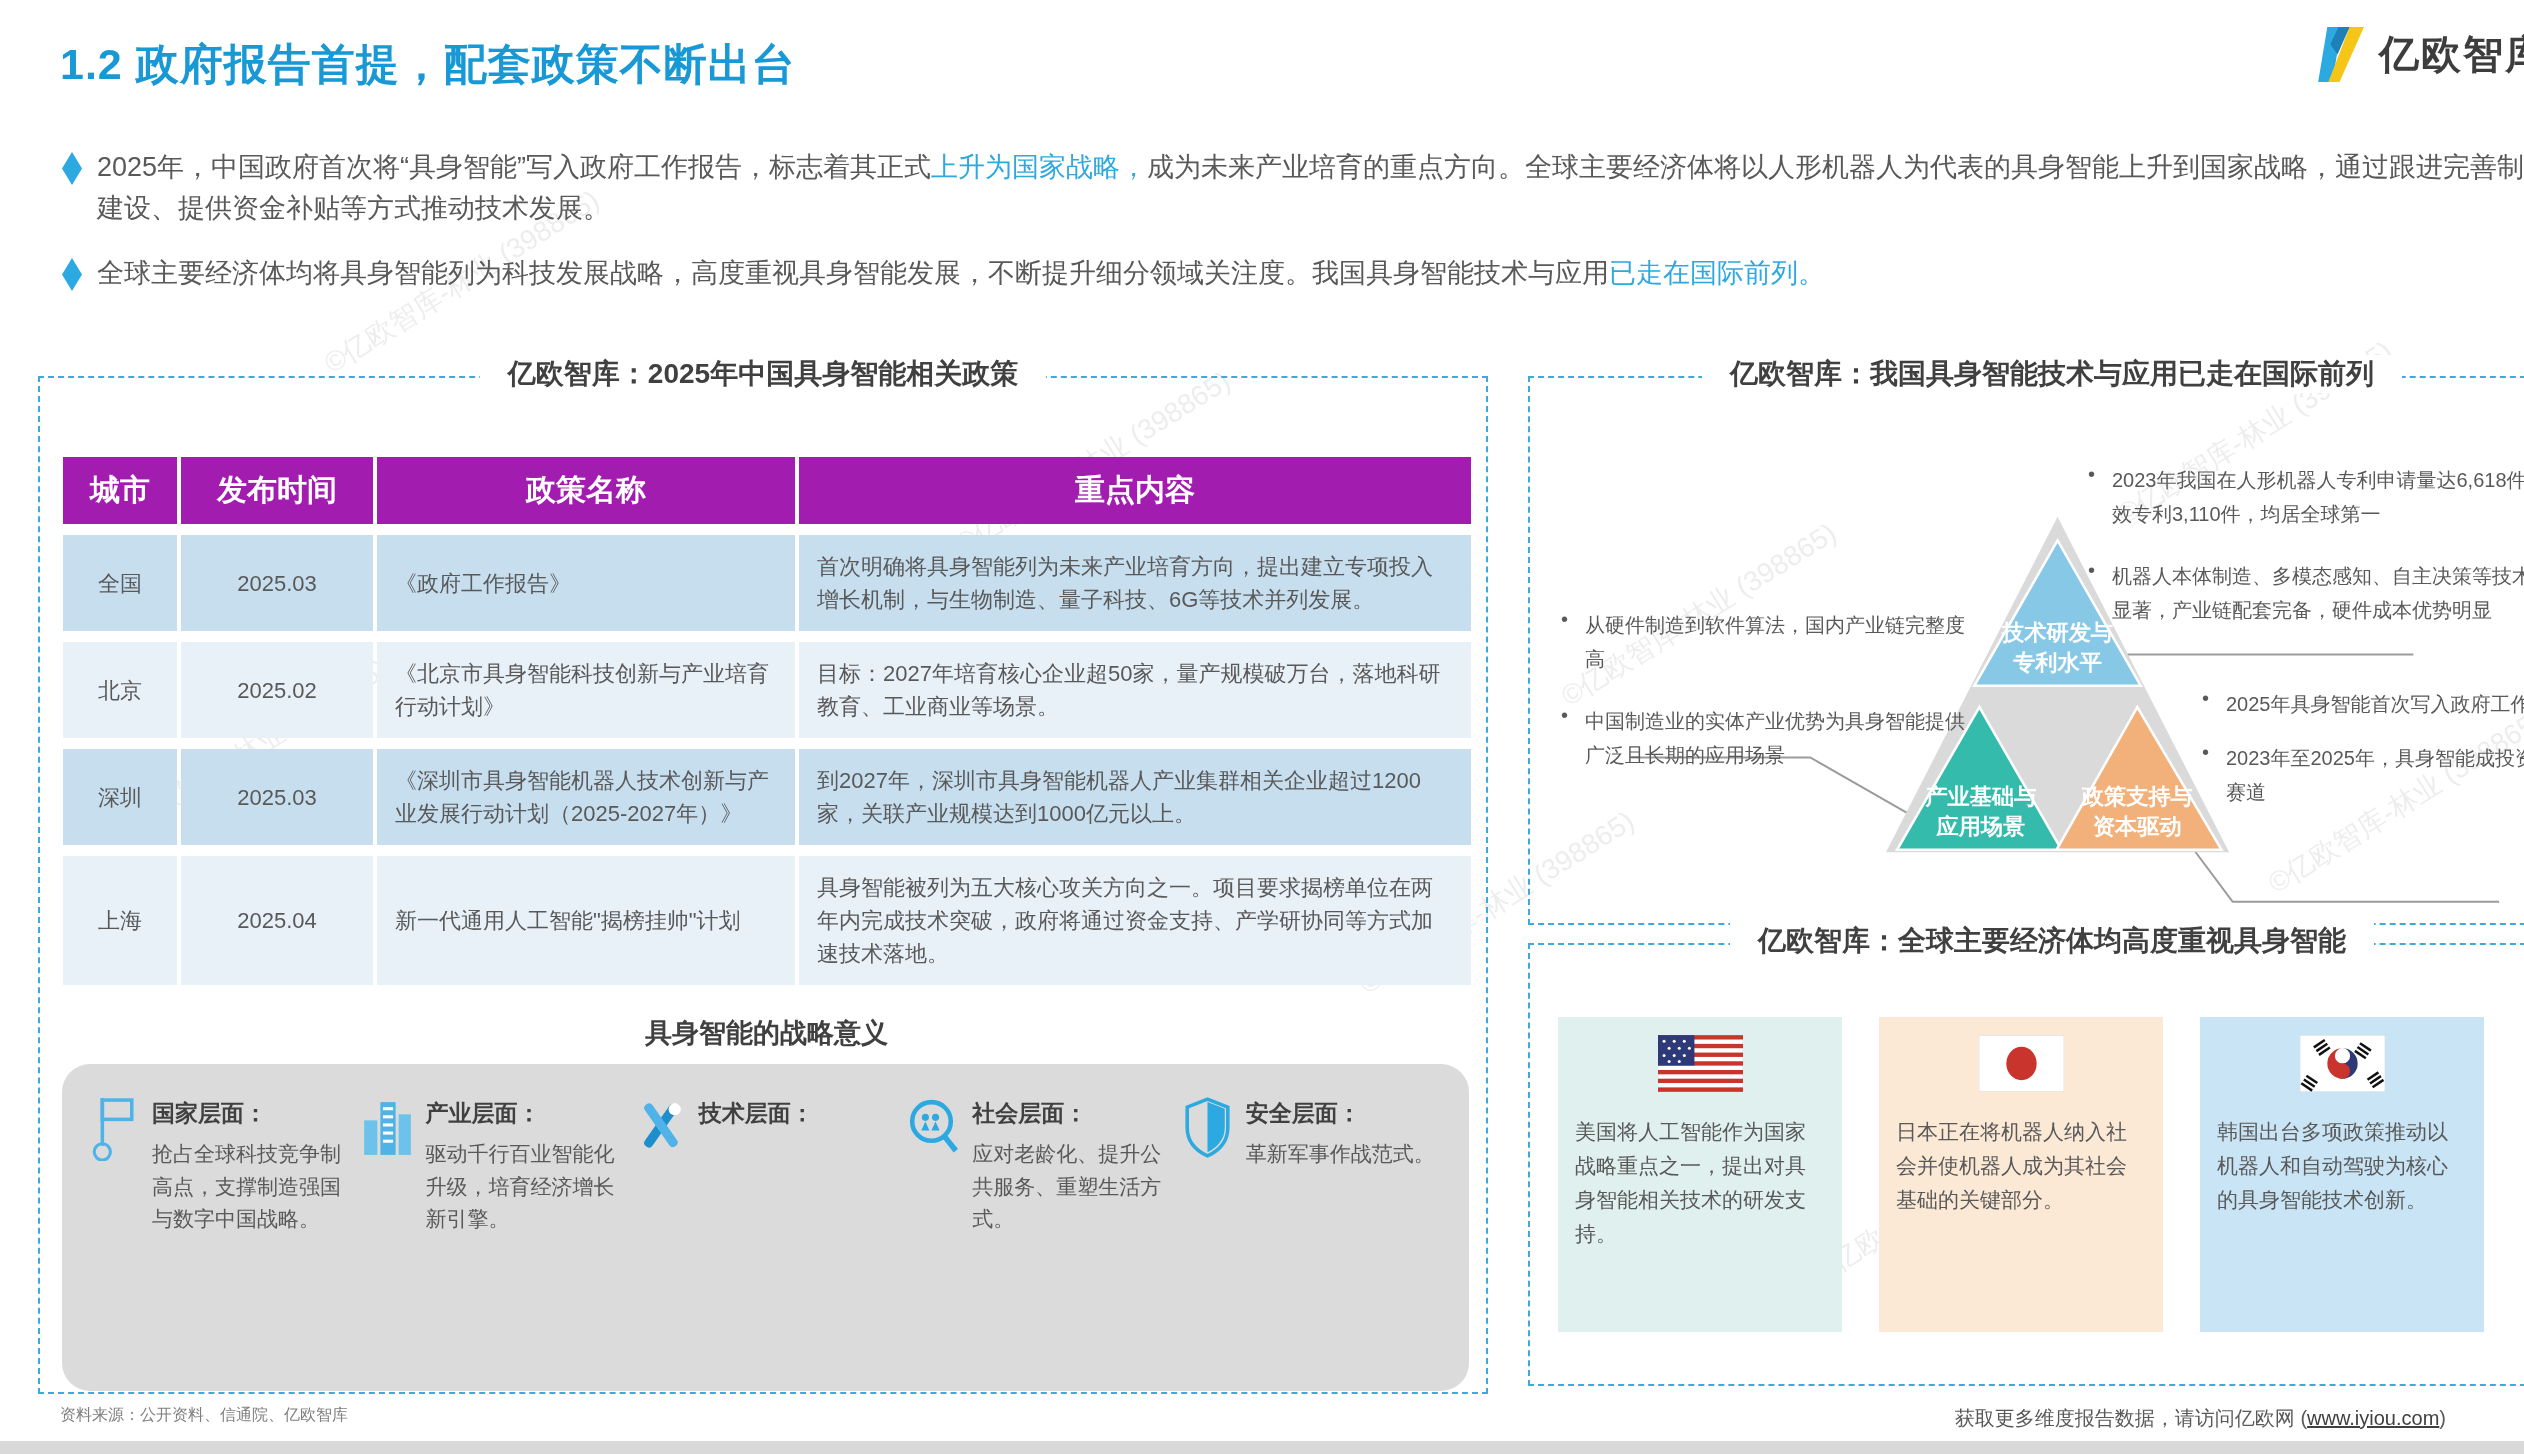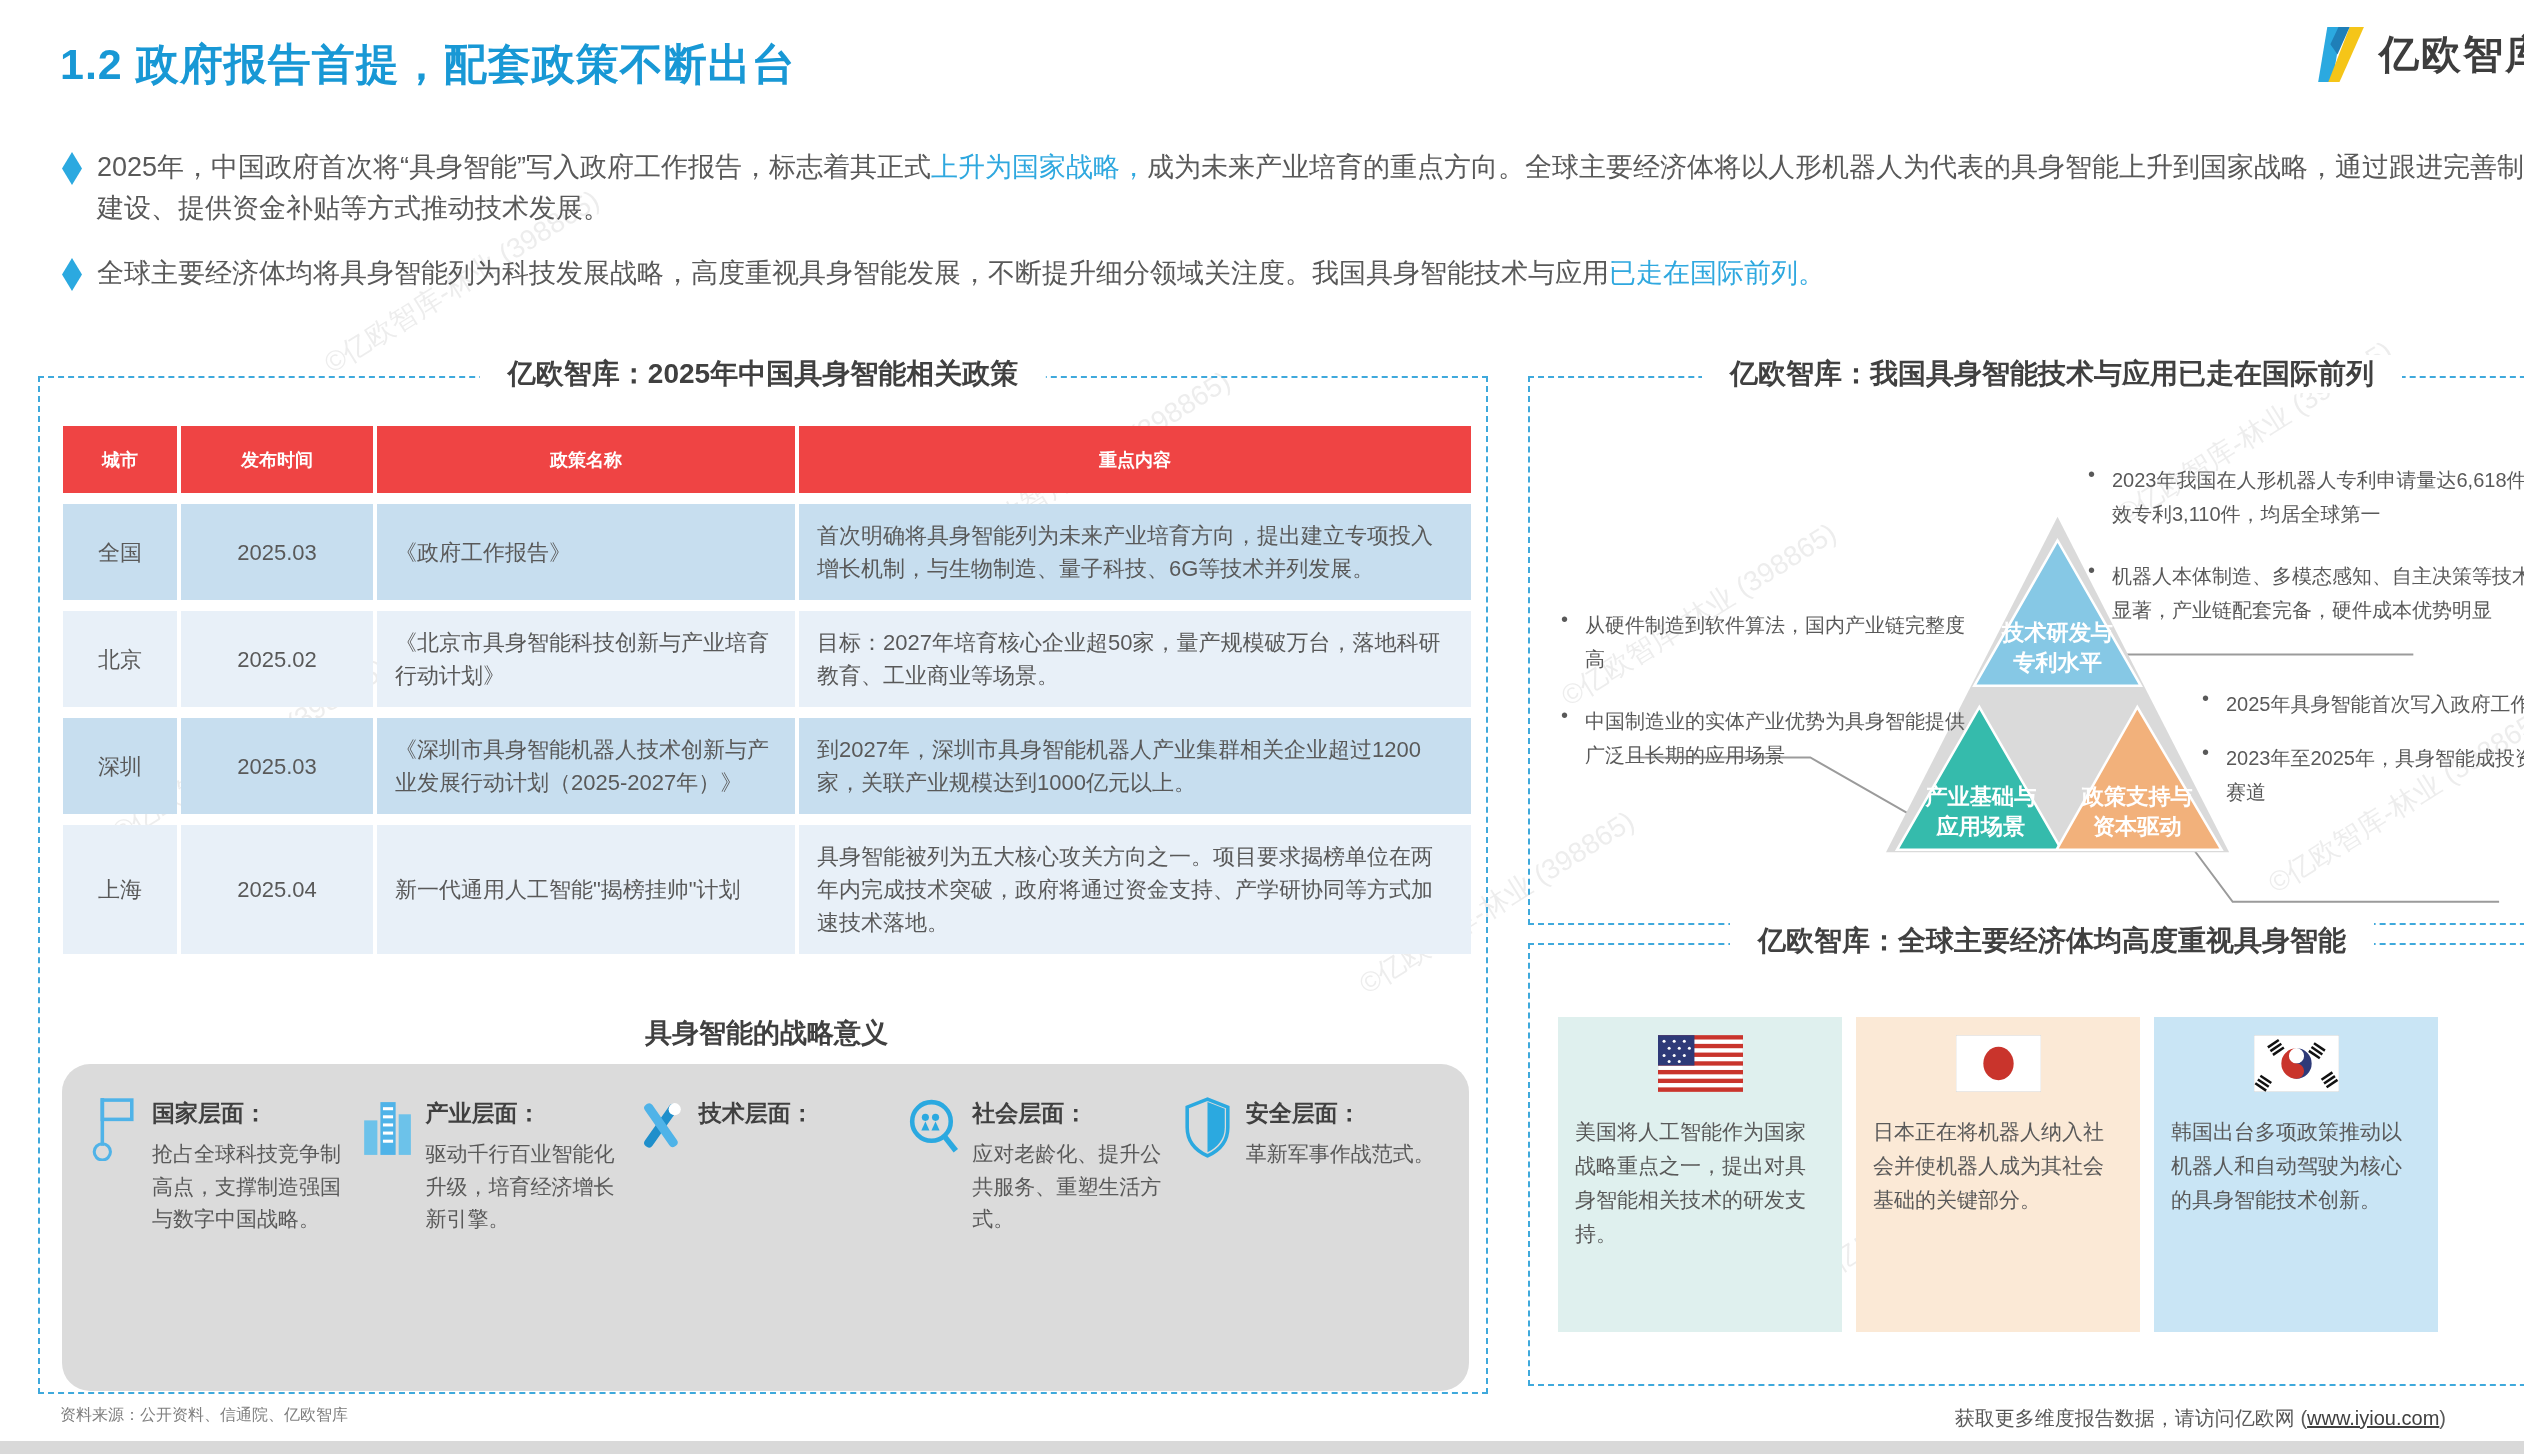--- a/index.html
+++ b/index.html
@@ -24,22 +24,22 @@
   .panel-title{position:absolute;top:-23px;left:50%;transform:translateX(-50%);background:#ffffff;
                padding:0 28px;font-size:28px;font-weight:bold;color:#404040;white-space:nowrap;}
 
   #policy-panel{left:38px;top:376px;width:1450px;height:1018px;}
   #tech-panel{left:1528px;top:376px;width:1048px;height:549px;}
   #global-panel{left:1528px;top:943px;width:1048px;height:443px;}
 
   
   .ptable{position:absolute;left:23px;top:48px;width:1407px;display:grid;
           grid-template-columns:114px 192px 418px 672px;gap:11px 4px;}
-  .th{background:#ef4444;color:#fff;font-weight:bold;font-size:18px;
-      display:flex;align-items:center;justify-content:center;min-height:67px;}
+  .th{background:#a21caf;color:#fff;font-weight:bold;font-size:30px;
+      display:flex;align-items:center;justify-content:center;min-height:67px;margin-top:31px;}
   .td{font-size:22px;line-height:1.5;display:flex;align-items:center;box-sizing:border-box;}
   .td.center{justify-content:center;text-align:center;}
   .td.left{padding:15px 18px;}
   .odd{background:#C7DEEF;}
   .even{background:#E8F0F8;}
 
   
   .sig-title{position:absolute;left:23px;top:637px;width:1407px;text-align:center;
              font-size:27px;font-weight:bold;color:#404040;}
   .sig-box{position:absolute;left:22px;top:686px;width:1407px;height:327px;background:#DBDBDB;
@@ -50,21 +50,21 @@
   .sig-text{font-size:21px;line-height:1.55;color:#595959;}
 
   
   .tp-svg{position:absolute;left:0;top:0;}
   .tp-block{position:absolute;}
   .tp-bullet{display:flex;gap:13px;margin-bottom:28px;}
   .tp-dot{flex:0 0 11px;font-size:20px;color:#595959;}
   .tp-bullet p{margin:0;font-size:20px;line-height:1.7;color:#595959;}
 
   
-  .cards{position:absolute;left:28px;top:72px;display:flex;gap:14px;border-radius:17px;}
+  .cards{position:absolute;left:28px;top:72px;display:flex;gap:37px;border-radius:17px;}
   .card{width:284px;height:315px;box-sizing:border-box;padding:18px 17px 0 17px;}
   .card-flag{display:flex;justify-content:center;margin-bottom:23px;}
   .card p{margin:0;font-size:21px;line-height:1.62;color:#595959;}
   .card-us{background:#DFF0EE;}
   .card-jp{background:#FBE9D6;}
   .card-kr{background:#C9E5F5;}
 
   
   .source{position:absolute;left:60px;top:1405px;font-size:16px;color:#7F7F7F;}
   .more{position:absolute;right:139px;top:1405px;font-size:20px;color:#595959;}

